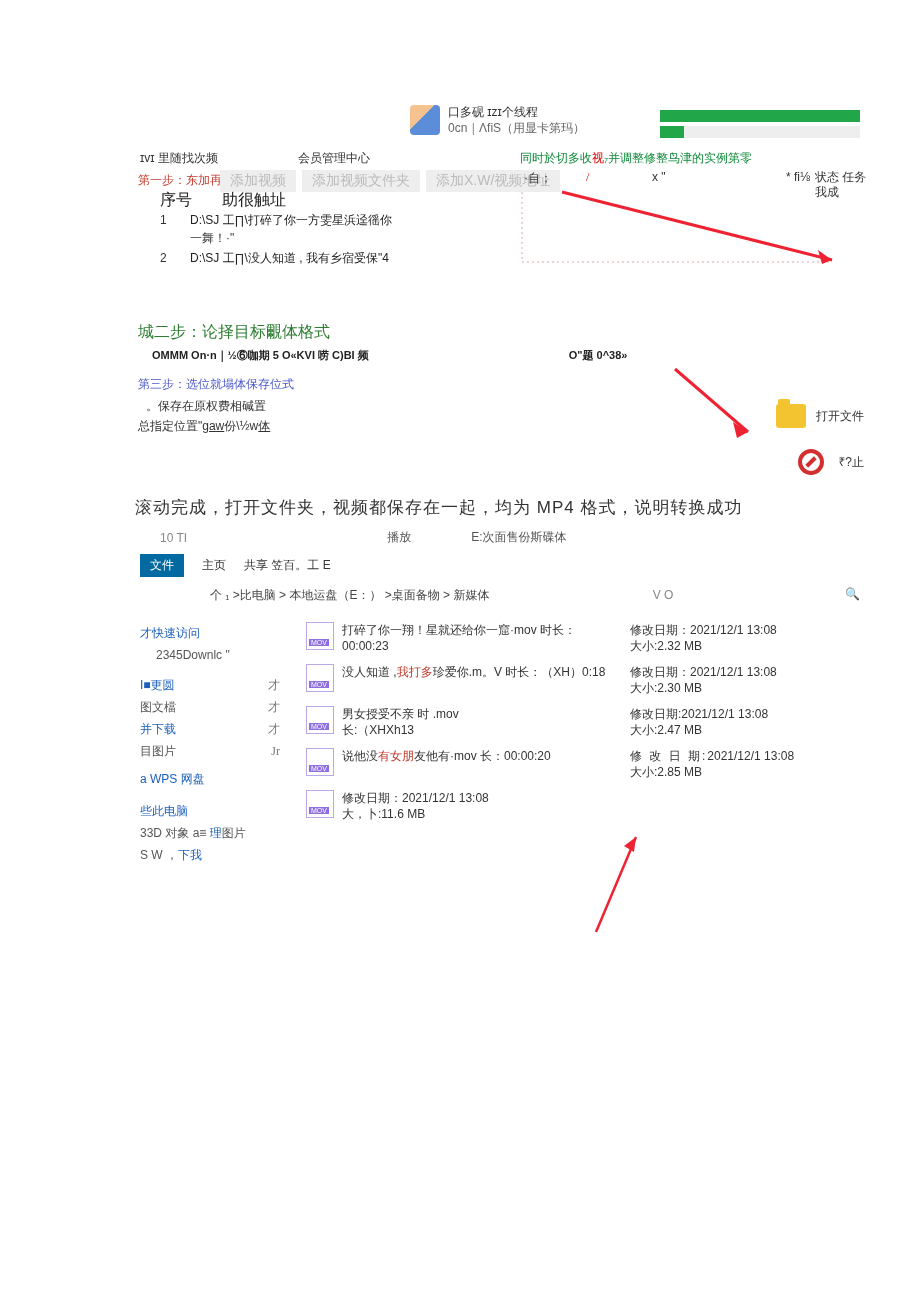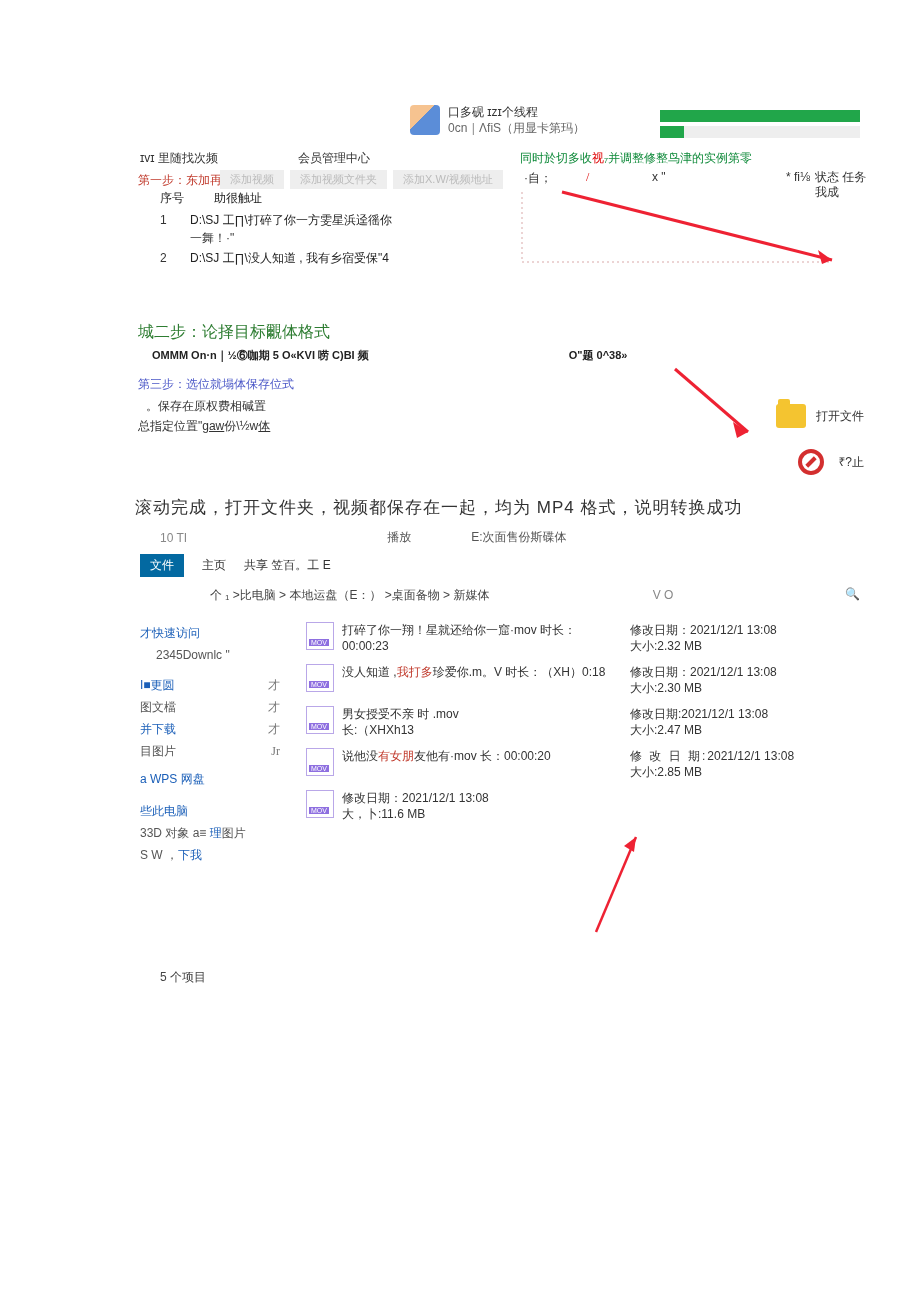--- a/index.html
+++ b/index.html
@@ -18,23 +18,23 @@
   .bar .fill { position:absolute; left:0; top:0; bottom:0; background:#21a64a; }
 
   .hdr-row2 { position:absolute; top:46px; left:0; right:0; display:flex; align-items:center; font-size:12px; }
   .hdr-row2 .find { margin-left: 120px; }
   .hdr-row2 .mctr { margin-left: 80px; }
   .hdr-row2 .green { color: #0f8a3a; margin-left: 150px; }
   .hdr-row2 .red { color: #d00; }
 
   .step1 { position:absolute; top:68px; left:118px; color:#c0392b; font-size:12px; }
   .greybtns { position:absolute; top:66px; left:200px; display:flex; gap:6px; }
-  .gbtn { background:#eee; color:#bbb; font-size:11px; padding:2px 10px; }
-
-  .tbl-head { position:absolute; top:86px; left:140px; font-size:12px; color:#222; }
+  .gbtn { background:#eee; color:#bbb; font-size:14px; padding:2px 10px; }
+
+  .tbl-head { position:absolute; top:86px; left:140px; font-size:16px; color:#222; }
   .tbl-head .col2 { margin-left: 30px; }
   .row { position:absolute; left:140px; font-size:12px; }
   .row .n { display:inline-block; width:30px; }
   .row .p { color:#222; }
   .r1 { top:108px; }
   .r1b{ top:126px; left:170px; font-size:12px; }
   .r2 { top:146px; }
 
   .right-diag { position:absolute; top:66px; left:482px; right:30px; height:120px; }
   .right-diag .zi { position:absolute; top:0; left:22px; }
@@ -258,16 +258,15 @@
             </div>
         </div>
 
         <svg class="arrow2" width="60" height="110">
           <line x1="50" y1="5" x2="10" y2="100" stroke="#e23" stroke-width="2.5"></line>
           <polygon points="50,5 38,14 48,20" fill="#e23"></polygon>
         </svg>
       </div>
     </div>
 
-    <div class="count">5 个项目</div>
   </div>
 
 </div>
 
 </body></html>

